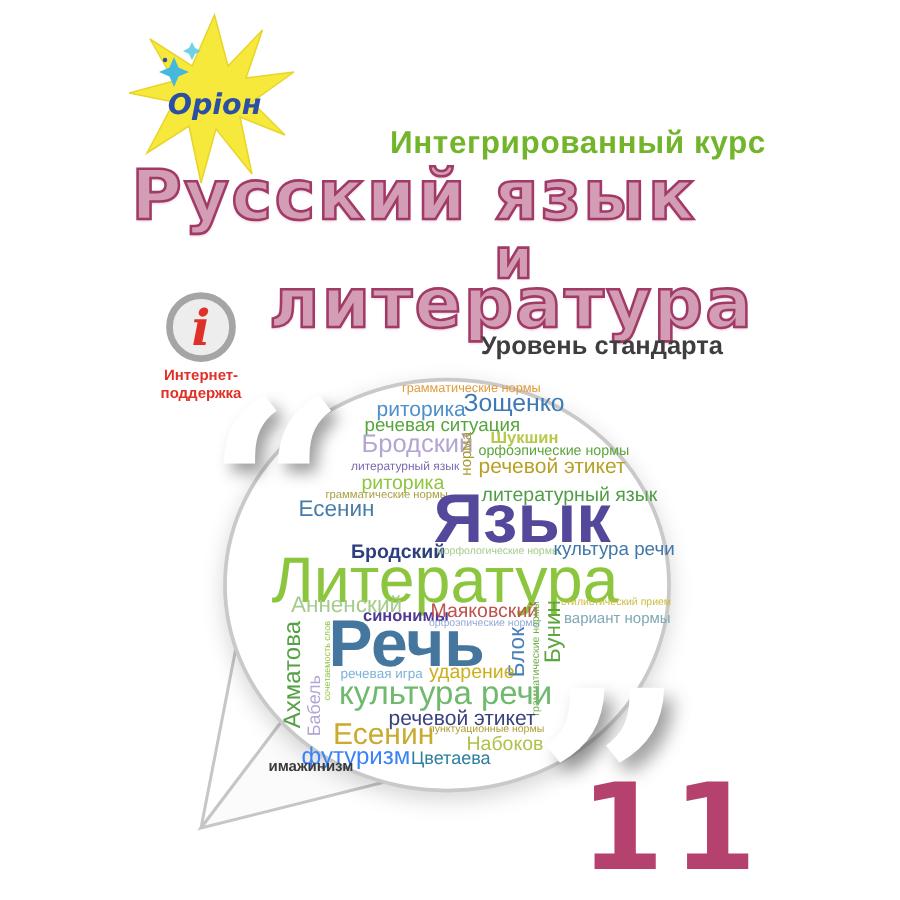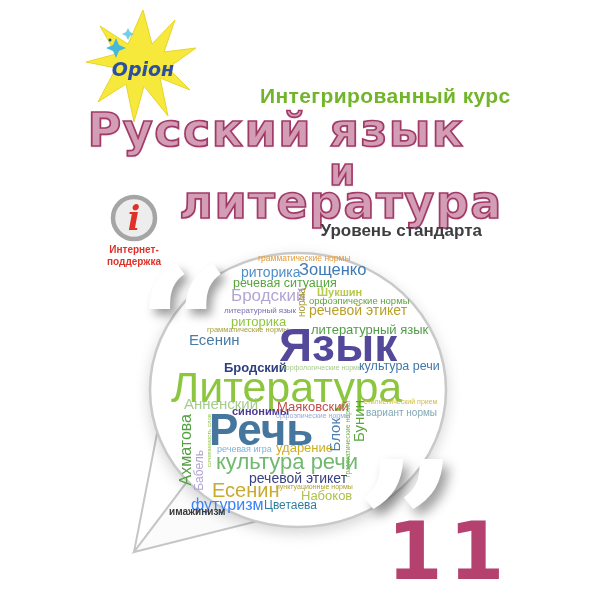--- a/index.html
+++ b/index.html
@@ -17,21 +17,21 @@
   .t1{left:276px;top:103px;font-size:46px;}
   .t2{left:343px;top:151px;font-size:37px;}
   .t3{left:341px;top:175px;font-size:46px;}
   .level{position:absolute;right:118px;top:221px;font-size:17px;font-weight:bold;color:#3e3e40;}
   
   .isupport{position:absolute;left:103px;top:194px;width:62px;text-align:center;}
   .isupport .txt{font-size:10px;font-weight:bold;color:#e03128;line-height:1.15;margin-top:-2px;}
   
   .bubble{position:absolute;left:0;top:0;width:600px;height:600px;}
   
-  #cloud{position:absolute;left:0;top:0;width:492px;height:600px;}
+  #cloud{position:absolute;left:10px;top:0;width:492px;height:600px;}
   .cw{position:absolute;line-height:1;white-space:nowrap;}
   .vert{writing-mode:vertical-rl;transform:rotate(180deg);}
   
   .grade{position:absolute;left:387px;top:512px;font-family:"DejaVu Sans",sans-serif;
         font-size:80px;font-weight:bold;color:#b5416f;letter-spacing:6px;line-height:1;}
 </style>
 </head>
 <body>
 
 <div class="page">

